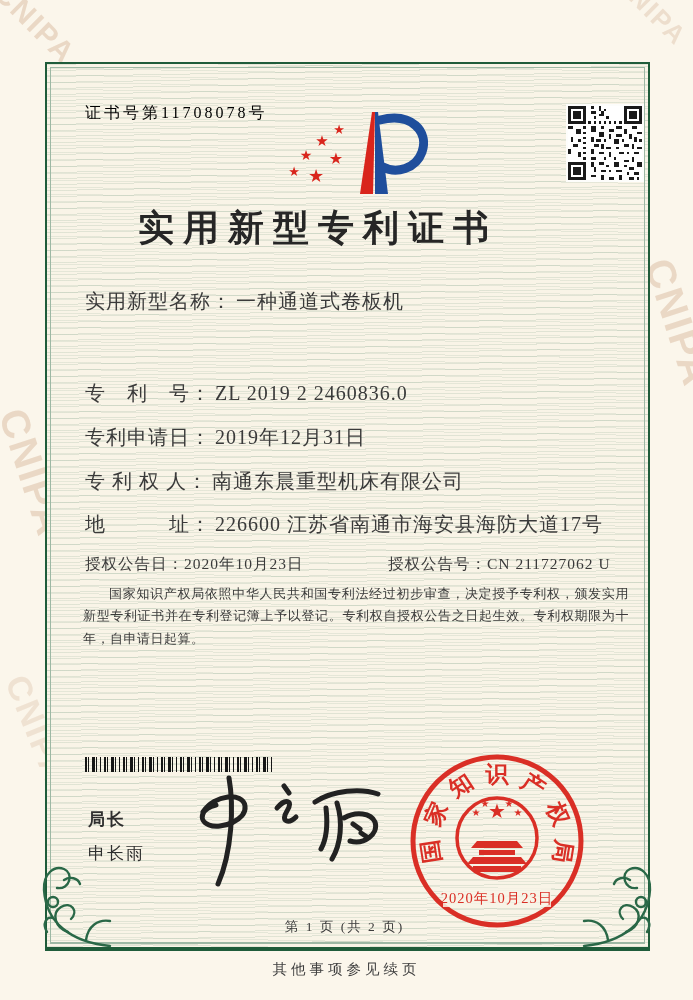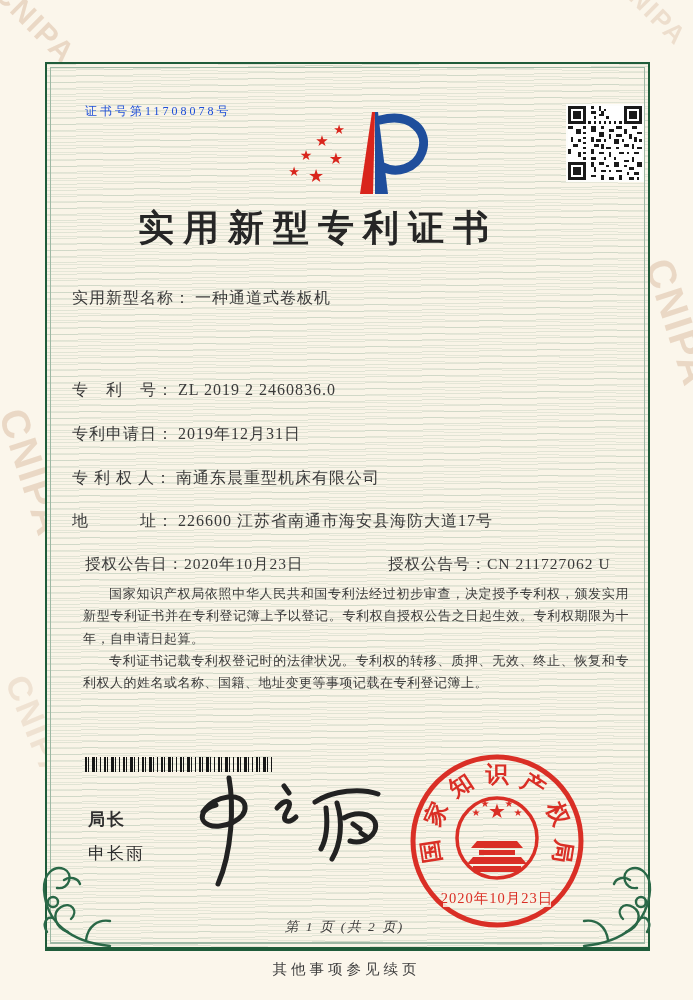--- a/index.html
+++ b/index.html
@@ -18,28 +18,28 @@
     border:2px solid #1f5c3a;border-bottom-width:4px;box-sizing:border-box;
     background:
       repeating-linear-gradient(179deg, rgba(125,160,135,.20) 0 1px, transparent 1px 6px),
       repeating-linear-gradient(181deg, rgba(125,160,135,.16) 0 1px, transparent 1px 7px),
       #f9f4e7;
   }
   .frame-inner{
     position:absolute;inset:3px;border:1px solid #9db8a4;border-bottom-width:2px;
   }
   .corner-orn{position:absolute;width:78px;height:88px;}
-  .cert-no{position:absolute;left:85px;top:103px;font-size:12px;letter-spacing:3px;color:#1d4ed8;}
+  .cert-no{position:absolute;left:85px;top:103px;font-size:16px;letter-spacing:3px;color:#000000;}
   .logo{position:absolute;left:276px;top:106px;width:152px;height:90px;}
   .qr{position:absolute;left:566px;top:104px;width:74px;height:74px;background:#fdfdfb;padding:2px;}
   .title{
     position:absolute;left:0;top:204px;width:636px;text-align:center;
     font-size:36px;font-weight:bold;letter-spacing:9px;color:#262626;
   }
-  .field{position:absolute;left:72px;font-size:16px;letter-spacing:1px;white-space:nowrap;}
+  .field{position:absolute;left:85px;font-size:20px;letter-spacing:1px;white-space:nowrap;}
   .field .lab{margin-right:4px;}
   .f0{top:288px}.f1{top:336px}.f2{top:380px}.f3{top:424px}.f4{top:468px}.f5{top:511px}
   .grant-date{position:absolute;left:85px;top:554px;font-size:15.5px;letter-spacing:1px;}
   .grant-no{position:absolute;left:388px;top:554px;font-size:15.5px;letter-spacing:1px;}
   .paras{position:absolute;left:83px;top:583px;width:546px;font-size:13px;line-height:1.72;
     letter-spacing:.5px;color:#3a3a3a;text-align:justify;}
   .paras p{margin:0;text-indent:2em;}
   .barcode{
     position:absolute;left:85px;top:757px;width:188px;height:15px;
     background-image:repeating-linear-gradient(90deg,
@@ -47,21 +47,21 @@
       #161616 3px 4px,transparent 4px 7px,
       #161616 7px 10px,transparent 10px 11px,
       #161616 11px 12px,transparent 12px 15px,
       #161616 15px 16px,transparent 16px 19px);
   }
   .director-title{position:absolute;left:88px;top:808px;font-size:17px;letter-spacing:2px;color:#2f2f2f;font-weight:bold;}
   .director-name{position:absolute;left:88px;top:842px;font-size:17px;letter-spacing:2px;color:#2f2f2f;}
   .signature{position:absolute;left:185px;top:772px;width:210px;height:118px;}
   .seal{position:absolute;left:408px;top:752px;width:178px;height:178px;opacity:.95;}
   .page-info{position:absolute;left:0;top:918px;width:689px;text-align:center;
-    font-size:13.5px;letter-spacing:2px;color:#3d3d3d;font-style:italic;}
+    font-size:13.5px;letter-spacing:2px;color:#3d3d3d;}
   .footer-note{position:absolute;left:0;top:960px;width:693px;text-align:center;
     font-size:14.5px;letter-spacing:4px;color:#3f3f3f;}
 </style>
 </head>
 <body>
 
 <div class="page">
 
   <div class="watermark" style="left:-16px;top:6px;font-size:30px;transform:rotate(45deg);">CNIPA</div>
   <div class="watermark" style="left:606px;top:-6px;font-size:26px;transform:rotate(45deg);opacity:.3;">CNIPA</div>
@@ -151,21 +151,20 @@
 
   <div class="grant-date">
     <span>授权公告日：</span><span>2020年10月23日</span>
   </div>
   <div class="grant-no">
     <span>授权公告号：</span><span>CN 211727062 U</span>
   </div>
 
   <div class="paras">
     <p>国家知识产权局依照中华人民共和国专利法经过初步审查，决定授予专利权，颁发实用新型专利证书并在专利登记簿上予以登记。专利权自授权公告之日起生效。专利权期限为十年，自申请日起算。</p>
-    <p>专利证书记载专利权登记时的法律状况。专利权的转移、质押、无效、终止、恢复和专利权人的姓名或名称、国籍、地址变更等事项记载在专利登记簿上。</p>
   </div>
 
   <div class="barcode"></div>
 
   <div class="director-title">局长</div>
   <div class="director-name">申长雨</div>
 
   <svg class="signature" viewBox="0 0 210 118" aria-label="申长雨">
     <g fill="none" stroke="#222222" stroke-width="5" stroke-linecap="round">
       <path d="M18,40 C30,22 58,20 60,34 C62,48 36,58 24,53 C12,48 17,36 31,33"></path>

